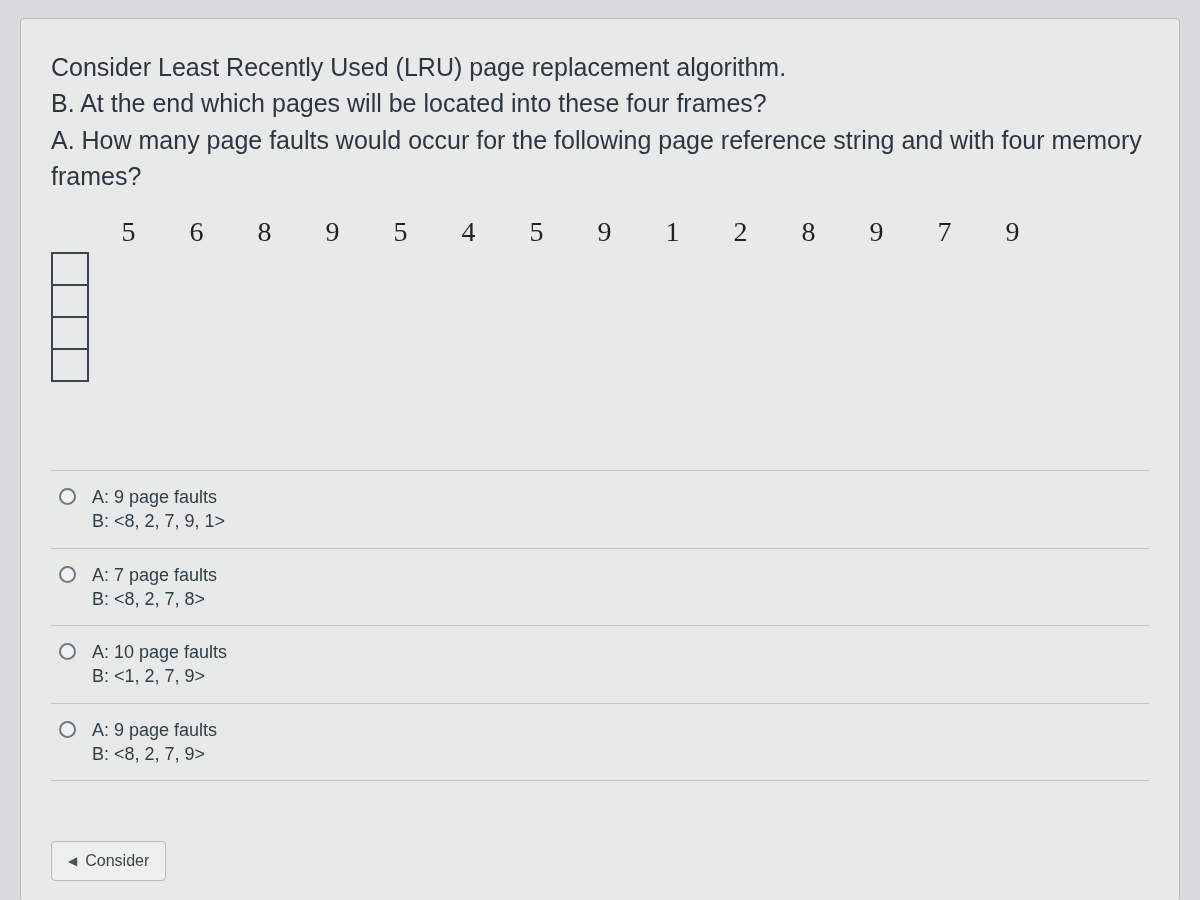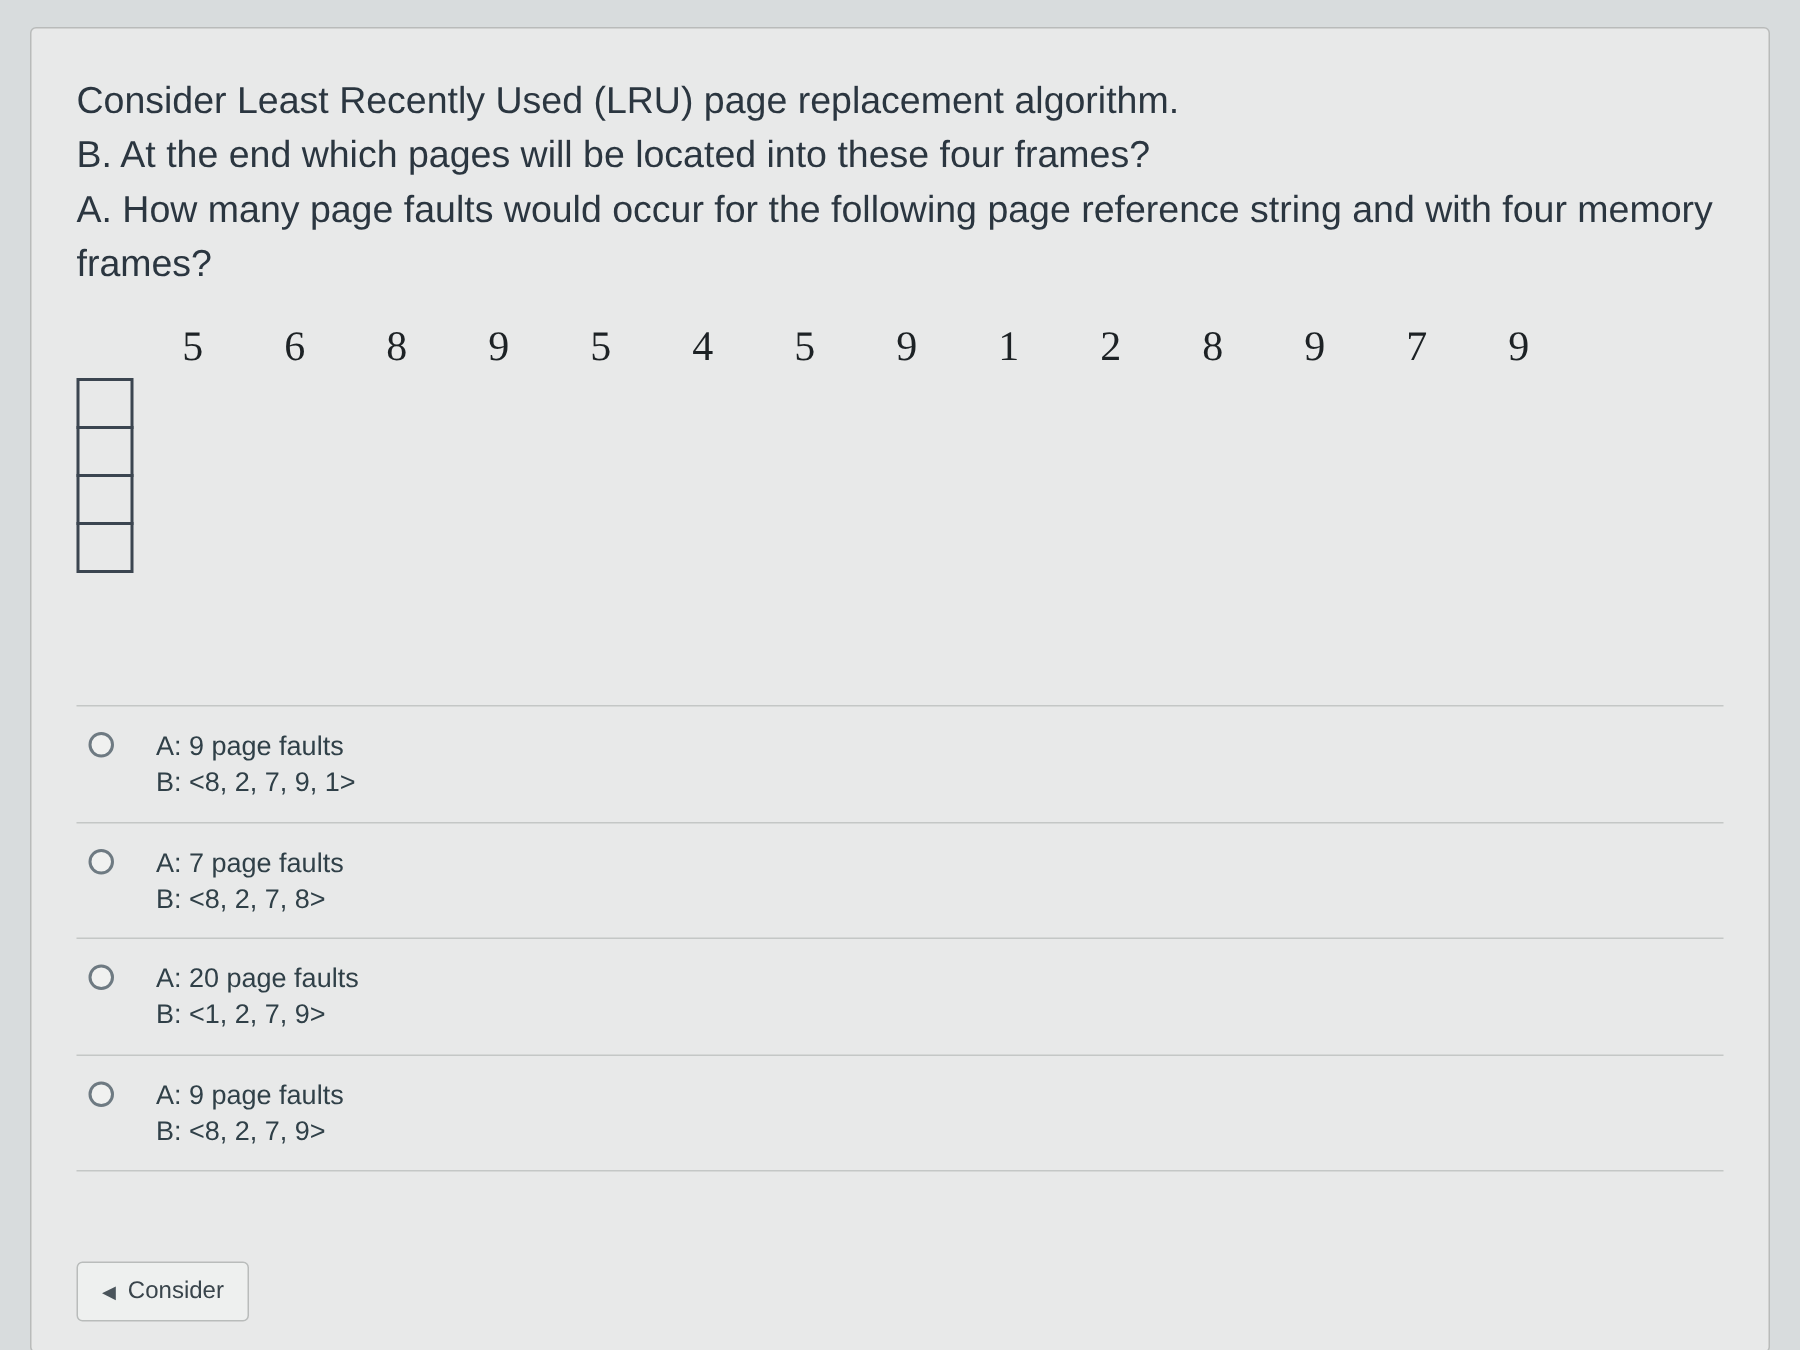--- a/index.html
+++ b/index.html
@@ -57,21 +57,21 @@
   }
   .numbers span { display:inline-block; min-width: 20px; text-align:center; }
   .options {
     margin-top: 90px;
   }
   .option {
     border-top: 1px solid #c4c7c6;
     padding: 14px 8px 14px 8px;
     display: flex;
     align-items: flex-start;
-    gap: 28px;
+    gap: 16px;
   }
   .option:last-of-type {
     border-bottom: 1px solid #c4c7c6;
   }
   .radio {
     width: 17px;
     height: 17px;
     border: 2px solid #6e7a82;
     border-radius: 50%;
     margin-top: 3px;
@@ -148,21 +148,21 @@
     <div class="option">
       <div class="radio"></div>
       <div class="opt-text">
         <div>A: 7 page faults</div>
         <div>B: &lt;8, 2, 7, 8&gt;</div>
       </div>
     </div>
     <div class="option">
       <div class="radio"></div>
       <div class="opt-text">
-        <div>A: 20 page faults</div>
+        <div>A: 10 page faults</div>
         <div>B: &lt;1, 2, 7, 9&gt;</div>
       </div>
     </div>
     <div class="option">
       <div class="radio"></div>
       <div class="opt-text">
         <div>A: 9 page faults</div>
         <div>B: &lt;8, 2, 7, 9&gt;</div>
       </div>
     </div>

